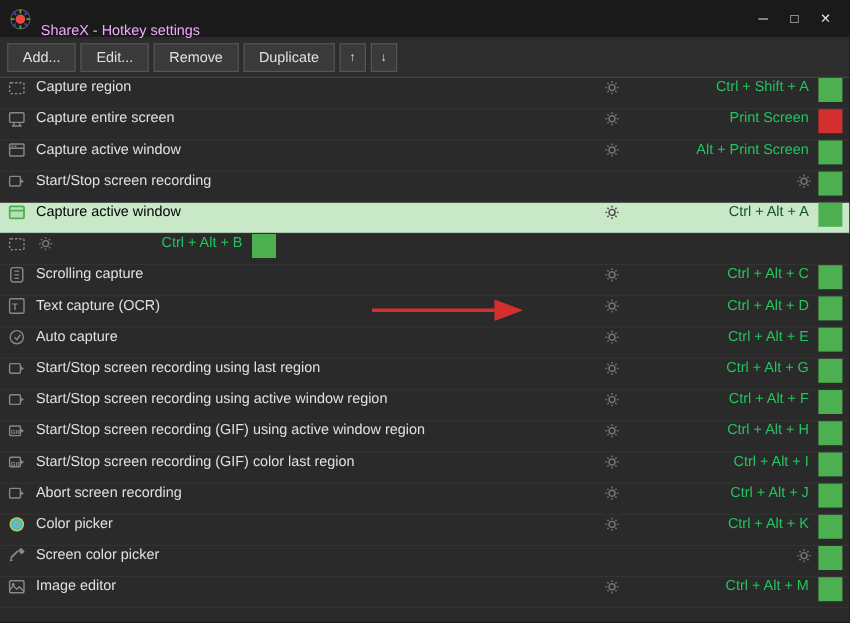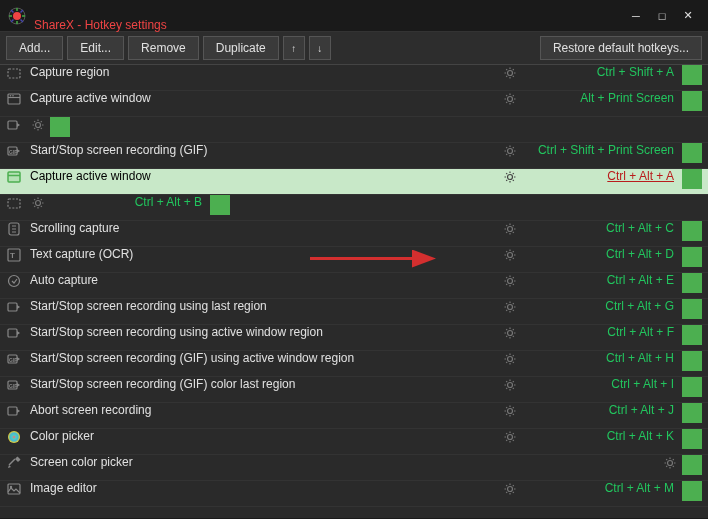--- a/index.html
+++ b/index.html
@@ -22,21 +22,21 @@
     }
     .title-bar-icon {
       width: 18px;
       height: 18px;
       margin-right: 8px;
       flex-shrink: 0;
     }
     .title-text {
       flex: 1;
       font-size: 12px;
-      color: #ef4444;
+      color: #f0abfc;
       margin-top: 19px;
     }
     .title-controls {
       display: flex;
       gap: 2px;
     }
     .title-btn {
       width: 24px;
       height: 20px;
       background: transparent;
@@ -112,21 +112,21 @@
       height: 26px;
       border-bottom: 1px solid #333;
       padding: 0 6px;
       position: relative;
     }
     .list-row.selected {
       background: #c8e8c8;
       color: #000;
     }
     .list-row.selected .row-label { color: #000; }
-    .list-row.selected .hotkey-text { color: #b91c1c; text-decoration: underline; }
+    .list-row.selected .hotkey-text { color: #14532d; }
 
     .row-icon {
       width: 16px;
       height: 16px;
       margin-right: 8px;
       flex-shrink: 0;
       display: flex;
       align-items: center;
       justify-content: center;
     }
@@ -183,39 +183,57 @@
   </div>
 </div>
 
 <div class="toolbar">
   <button class="toolbar-btn">Add...</button>
   <button class="toolbar-btn">Edit...</button>
   <button class="toolbar-btn">Remove</button>
   <button class="toolbar-btn">Duplicate</button>
   <button class="arrow-btn">↑</button>
   <button class="arrow-btn">↓</button>
-  <button class="restore-btn">Restore default hotkeys...</button>
 </div>
 
 <div class="list-container" id="hotkey-list">
 <div class="list-row">
       <div class="row-icon">
         <svg width="14" height="14" viewBox="0 0 14 14">
           <rect x="1" y="3" width="12" height="9" rx="1" fill="none" stroke="#888" stroke-width="1.2" stroke-dasharray="2,1.5"></rect>
         </svg>
       </div>
       <span class="row-label">Capture region</span>
       <div class="gear-icon">
         <svg width="14" height="14" viewBox="0 0 14 14">
           <circle cx="7" cy="7" r="2.5" fill="none" stroke="#777" stroke-width="1.2"></circle>
           <path d="M7 1.5 L7 3 M7 11 L7 12.5 M1.5 7 L3 7 M11 7 L12.5 7 M3.2 3.2 L4.2 4.2 M9.8 9.8 L10.8 10.8 M10.8 3.2 L9.8 4.2 M4.2 9.8 L3.2 10.8" stroke="#777" stroke-width="1.2"></path>
         </svg>
       </div>
       <span class="hotkey-text">Ctrl + Shift + A</span>
       <div class="color-block green"></div>
+    </div>
+    <div class="list-row">
+      <div class="row-icon">
+        <svg width="14" height="14" viewBox="0 0 14 14">
+          <rect x="1" y="2" width="12" height="8" rx="1" fill="none" stroke="#888" stroke-width="1.2"></rect>
+          <line x1="5" y1="10" x2="4" y2="13" stroke="#888" stroke-width="1.2"></line>
+          <line x1="9" y1="10" x2="10" y2="13" stroke="#888" stroke-width="1.2"></line>
+          <line x1="3" y1="13" x2="11" y2="13" stroke="#888" stroke-width="1.2"></line>
+        </svg>
+      </div>
+      <span class="row-label">Capture entire screen</span>
+      <div class="gear-icon">
+        <svg width="14" height="14" viewBox="0 0 14 14">
+          <circle cx="7" cy="7" r="2.5" fill="none" stroke="#777" stroke-width="1.2"></circle>
+          <path d="M7 1.5 L7 3 M7 11 L7 12.5 M1.5 7 L3 7 M11 7 L12.5 7 M3.2 3.2 L4.2 4.2 M9.8 9.8 L10.8 10.8 M10.8 3.2 L9.8 4.2 M4.2 9.8 L3.2 10.8" stroke="#777" stroke-width="1.2"></path>
+        </svg>
+      </div>
+      <span class="hotkey-text">Print Screen</span>
+      <div class="color-block red"></div>
     </div>
     <div class="list-row">
       <div class="row-icon">
         <svg width="14" height="14" viewBox="0 0 14 14">
           <rect x="1" y="2" width="12" height="10" rx="1" fill="none" stroke="#888" stroke-width="1.2"></rect>
           <line x1="1" y1="5.5" x2="13" y2="5.5" stroke="#888" stroke-width="1.2"></line>
           <circle cx="3.5" cy="3.8" r="0.8" fill="#888"></circle>
           <circle cx="6" cy="3.8" r="0.8" fill="#888"></circle>
         </svg>
       </div>
@@ -229,44 +247,27 @@
       <span class="hotkey-text">Alt + Print Screen</span>
       <div class="color-block green"></div>
     </div>
     <div class="list-row">
       <div class="row-icon">
         <svg width="14" height="14" viewBox="0 0 14 14">
           <rect x="1" y="3" width="9" height="8" rx="1" fill="none" stroke="#888" stroke-width="1.2"></rect>
           <polygon points="10,5 13,7 10,9" fill="#888"></polygon>
         </svg>
       </div>
-      <div class="gear-icon">
-        <svg width="14" height="14" viewBox="0 0 14 14">
-          <circle cx="7" cy="7" r="2.5" fill="none" stroke="#777" stroke-width="1.2"></circle>
-          <path d="M7 1.5 L7 3 M7 11 L7 12.5 M1.5 7 L3 7 M11 7 L12.5 7 M3.2 3.2 L4.2 4.2 M9.8 9.8 L10.8 10.8 M10.8 3.2 L9.8 4.2 M4.2 9.8 L3.2 10.8" stroke="#777" stroke-width="1.2"></path>
-        </svg>
-      </div>
-      <div class="color-block green"></div>
-    </div>
-    <div class="list-row">
-      <div class="row-icon">
-        <svg width="14" height="14" viewBox="0 0 14 14">
-          <rect x="1" y="3" width="9" height="8" rx="1" fill="none" stroke="#888" stroke-width="1.2"></rect>
-          <polygon points="10,5 13,7 10,9" fill="#888"></polygon>
-          <text x="2" y="10" font-size="5" fill="#888" font-weight="bold">GIF</text>
-        </svg>
-      </div>
-      <span class="row-label">Start/Stop screen recording (GIF)</span>
-      <div class="gear-icon">
-        <svg width="14" height="14" viewBox="0 0 14 14">
-          <circle cx="7" cy="7" r="2.5" fill="none" stroke="#777" stroke-width="1.2"></circle>
-          <path d="M7 1.5 L7 3 M7 11 L7 12.5 M1.5 7 L3 7 M11 7 L12.5 7 M3.2 3.2 L4.2 4.2 M9.8 9.8 L10.8 10.8 M10.8 3.2 L9.8 4.2 M4.2 9.8 L3.2 10.8" stroke="#777" stroke-width="1.2"></path>
-        </svg>
-      </div>
-      <span class="hotkey-text">Ctrl + Shift + Print Screen</span>
+      <span class="row-label">Start/Stop screen recording</span>
+      <div class="gear-icon">
+        <svg width="14" height="14" viewBox="0 0 14 14">
+          <circle cx="7" cy="7" r="2.5" fill="none" stroke="#777" stroke-width="1.2"></circle>
+          <path d="M7 1.5 L7 3 M7 11 L7 12.5 M1.5 7 L3 7 M11 7 L12.5 7 M3.2 3.2 L4.2 4.2 M9.8 9.8 L10.8 10.8 M10.8 3.2 L9.8 4.2 M4.2 9.8 L3.2 10.8" stroke="#777" stroke-width="1.2"></path>
+        </svg>
+      </div>
       <div class="color-block green"></div>
     </div>
     <div class="list-row selected">
       <div class="row-icon">
         <svg width="14" height="14" viewBox="0 0 14 14">
           <rect x="1" y="2" width="12" height="10" rx="1" fill="rgba(100,200,100,0.2)" stroke="#4caf50" stroke-width="1.5"></rect>
           <line x1="1" y1="5.5" x2="13" y2="5.5" stroke="#4caf50" stroke-width="1.5"></line>
         </svg>
       </div>
       <span class="row-label">Capture active window</span>

